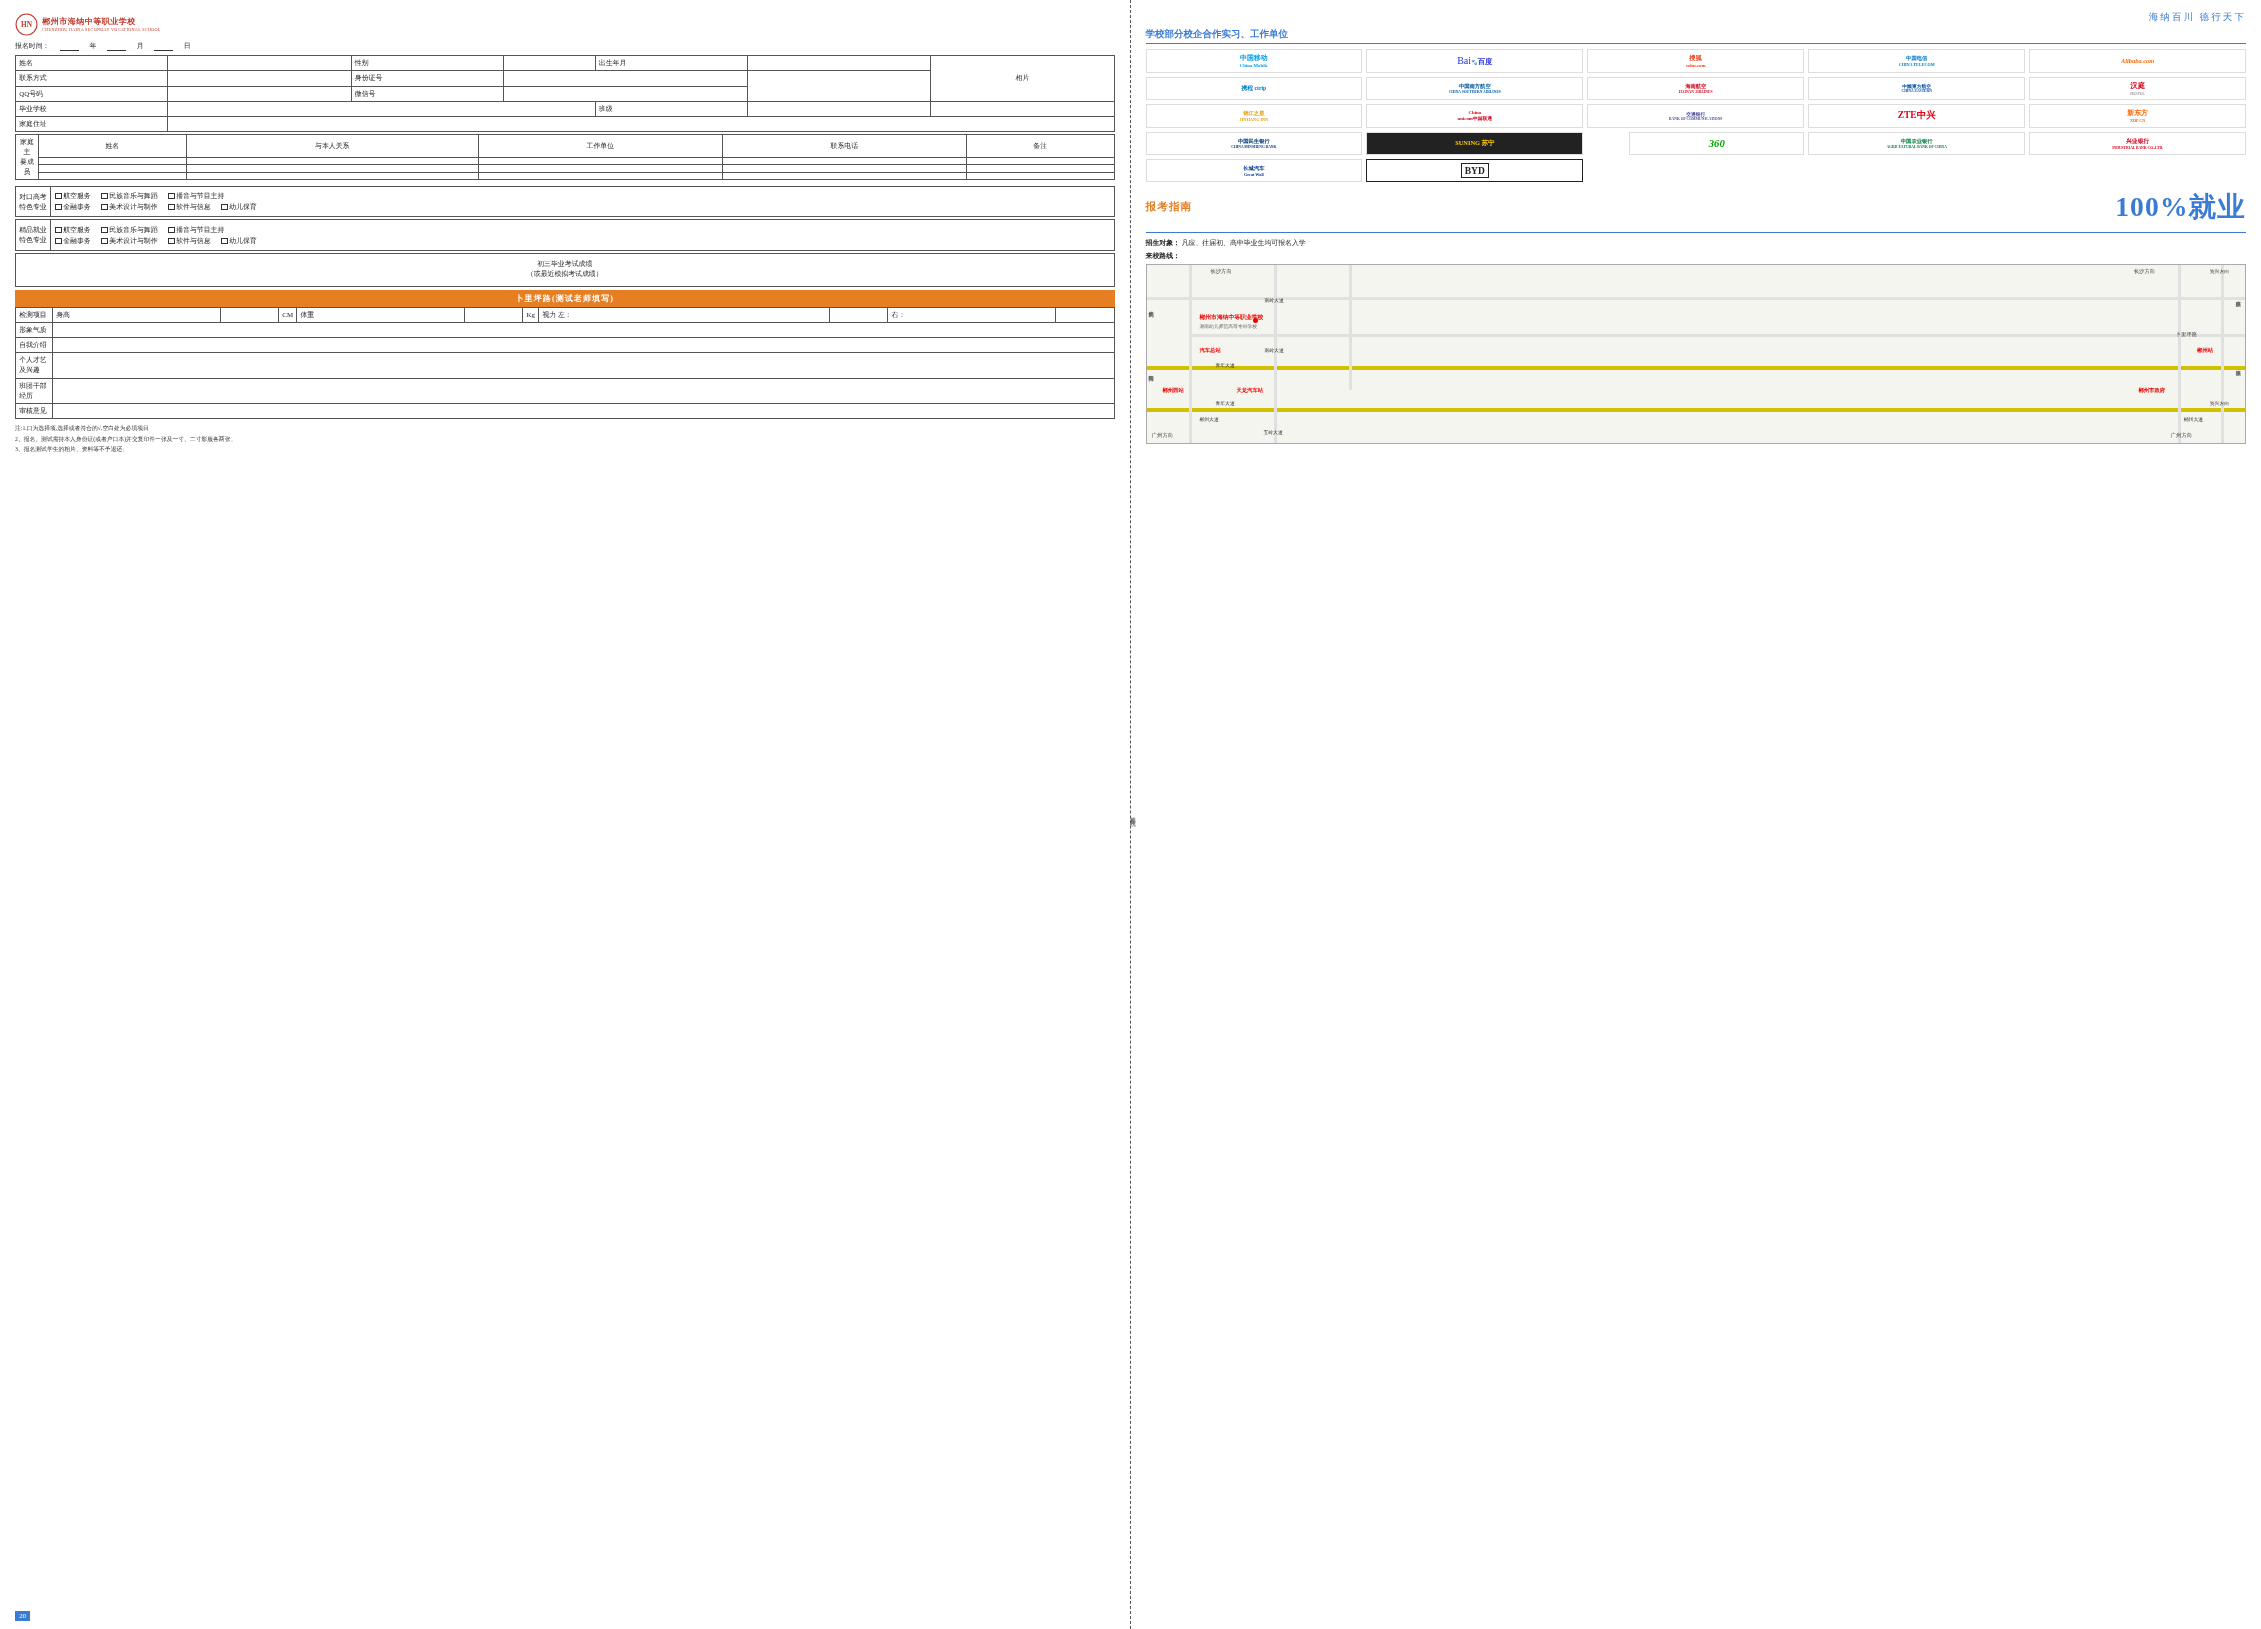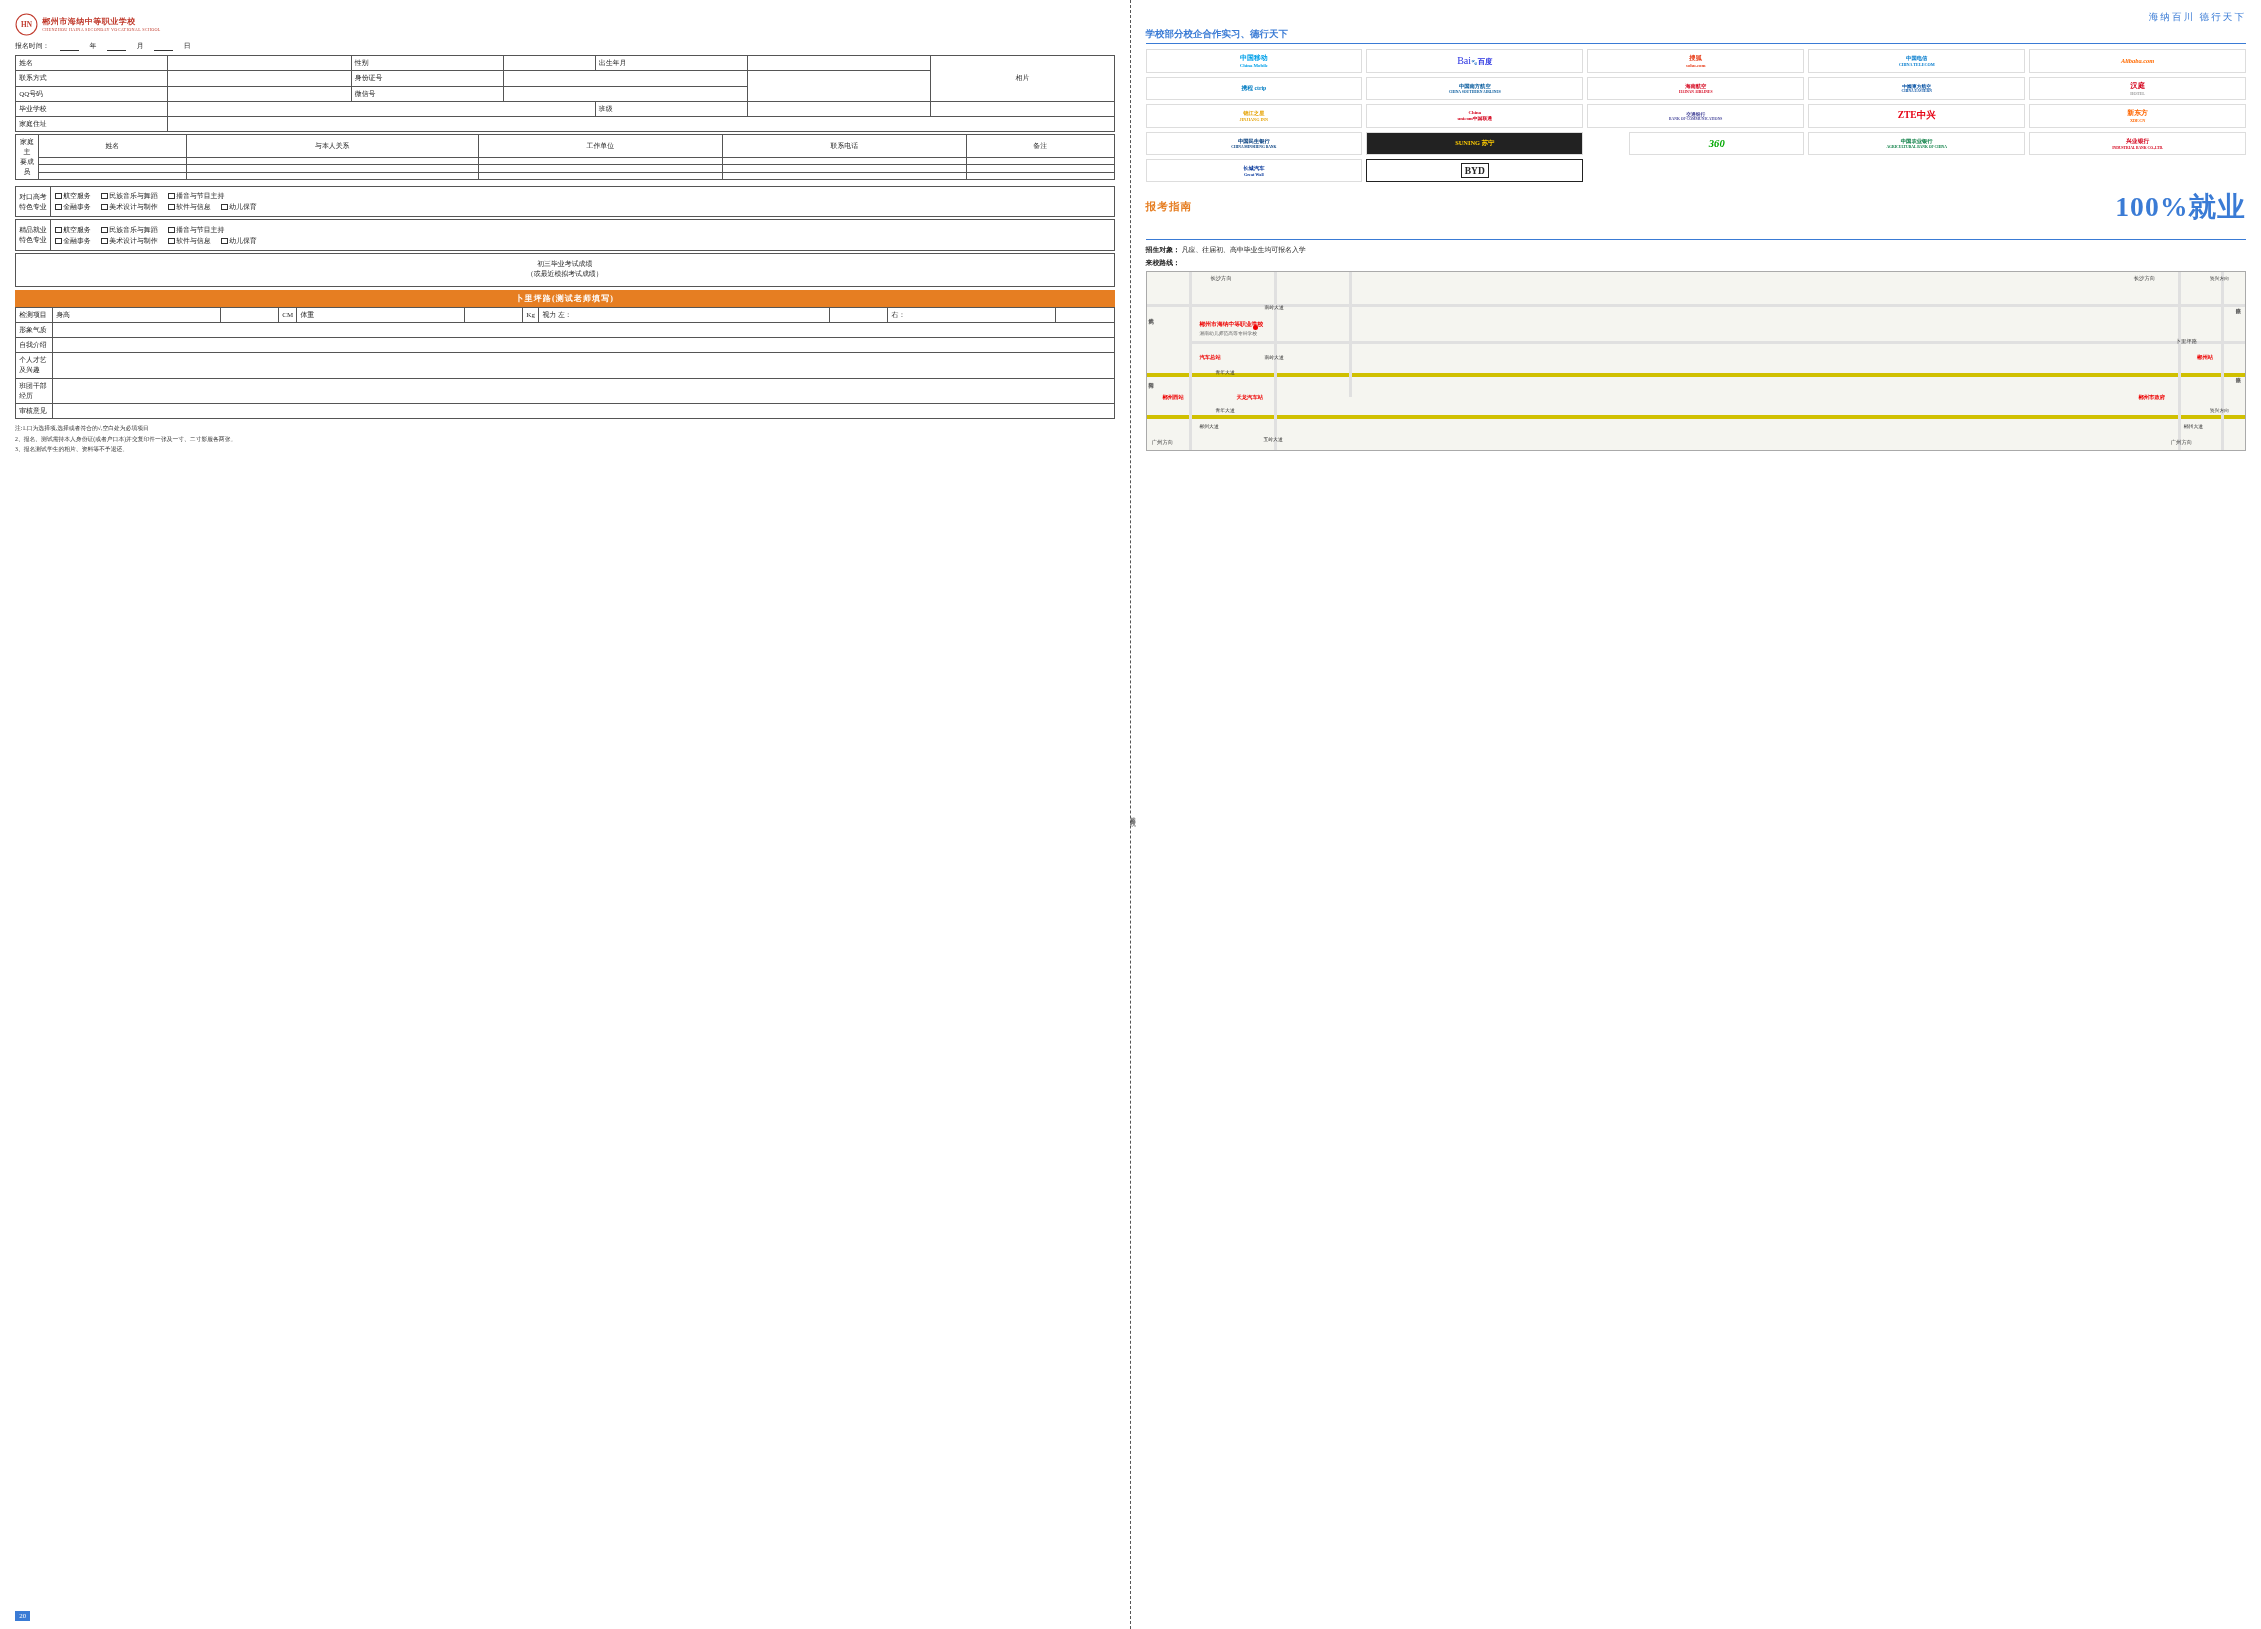--- a/index.html
+++ b/index.html
@@ -471,21 +471,21 @@
 
   <div class="page-num">20</div>
 
   <div class="cut-line">裁剪线</div>
 </div>
 
 <div class="right-panel">
 
   <div class="right-header">海纳百川  德行天下</div>
 
-  <div class="section-heading">学校部分校企合作实习、德行天下</div>
+  <div class="section-heading">学校部分校企合作实习、工作单位</div>
 
   <div class="logos-grid">
 
     <div class="logo-cell china-mobile">
       <div style="text-align:center">
         <div style="font-size:6.9px;font-weight:bold;color:#00a0e9;">中国移动</div>
         <div style="font-size:4.8px;color:#00a0e9;">China Mobile</div>
       </div>
     </div>
     <div class="logo-cell baidu">
@@ -600,21 +600,21 @@
       <div style="text-align:center">
         <div style="font-size:5.3px;font-weight:bold;color:#003399;">长城汽车</div>
         <div style="font-size:4.2px;color:#003399;">Great Wall</div>
       </div>
     </div>
     <div class="logo-cell byd">
       <div style="text-align:center;font-size:9.5px;font-weight:bold;color:#222;border:1.1px solid #222;padding:1.1px 3.2px;">BYD</div>
     </div>
   </div>
 
-  <div style="display:flex;align-items:center;border-bottom:1.1px solid #3a7bd5;padding-bottom:14px;margin-bottom:4.2px;">
+  <div style="display:flex;align-items:center;border-bottom:1.1px solid #3a7bd5;padding-bottom:7px;margin-bottom:4.2px;">
     <div class="guide-title">报考指南</div>
     <div class="employment-rate">100%就业</div>
   </div>
 
   <div class="guide-section">
     <b>招生对象：</b>
     <span>凡应、往届初、高中毕业生均可报名入学</span>
   </div>
   <div class="guide-section">
     <b>来校路线：</b>

